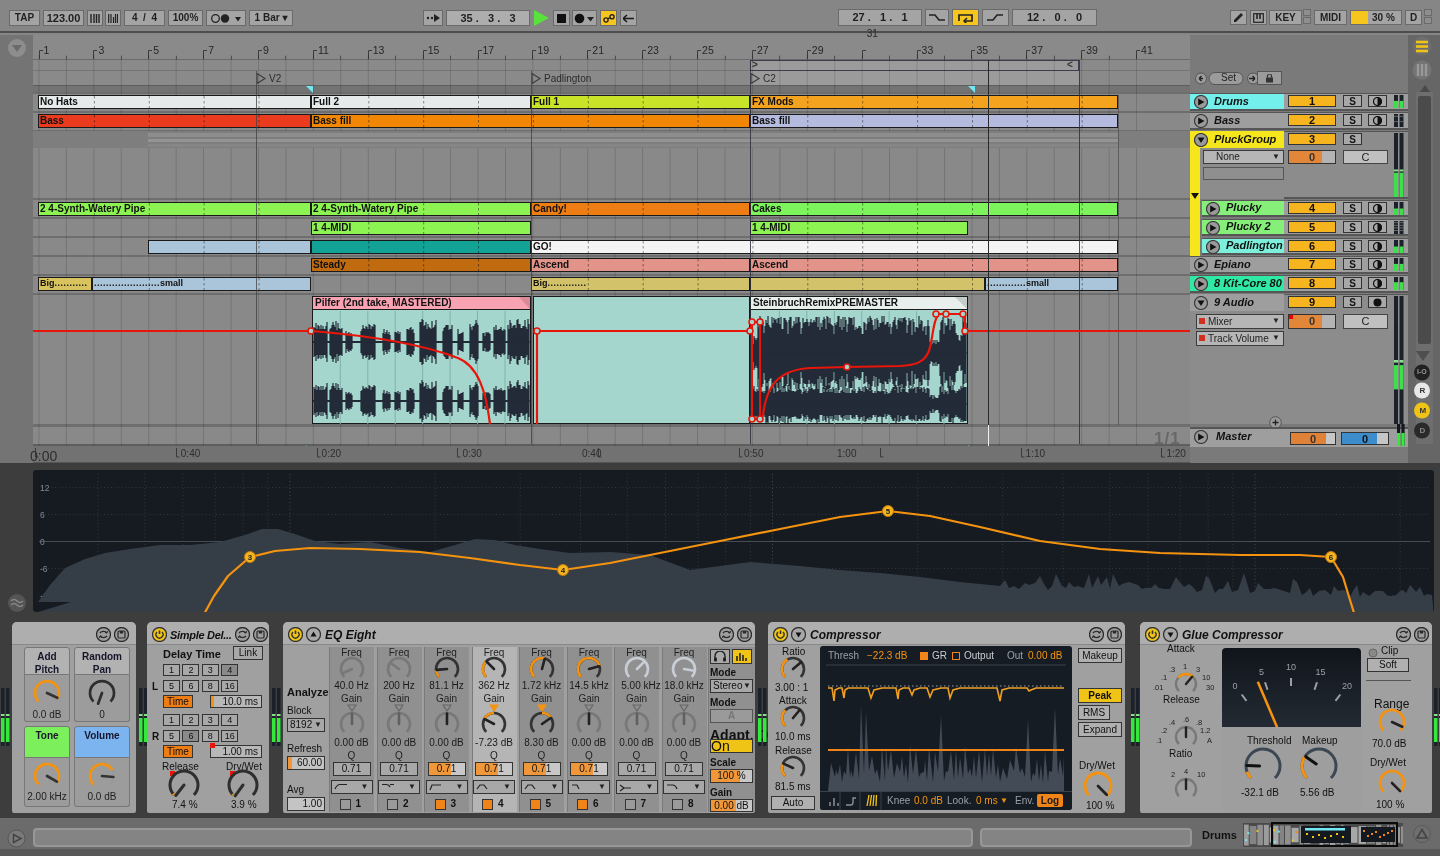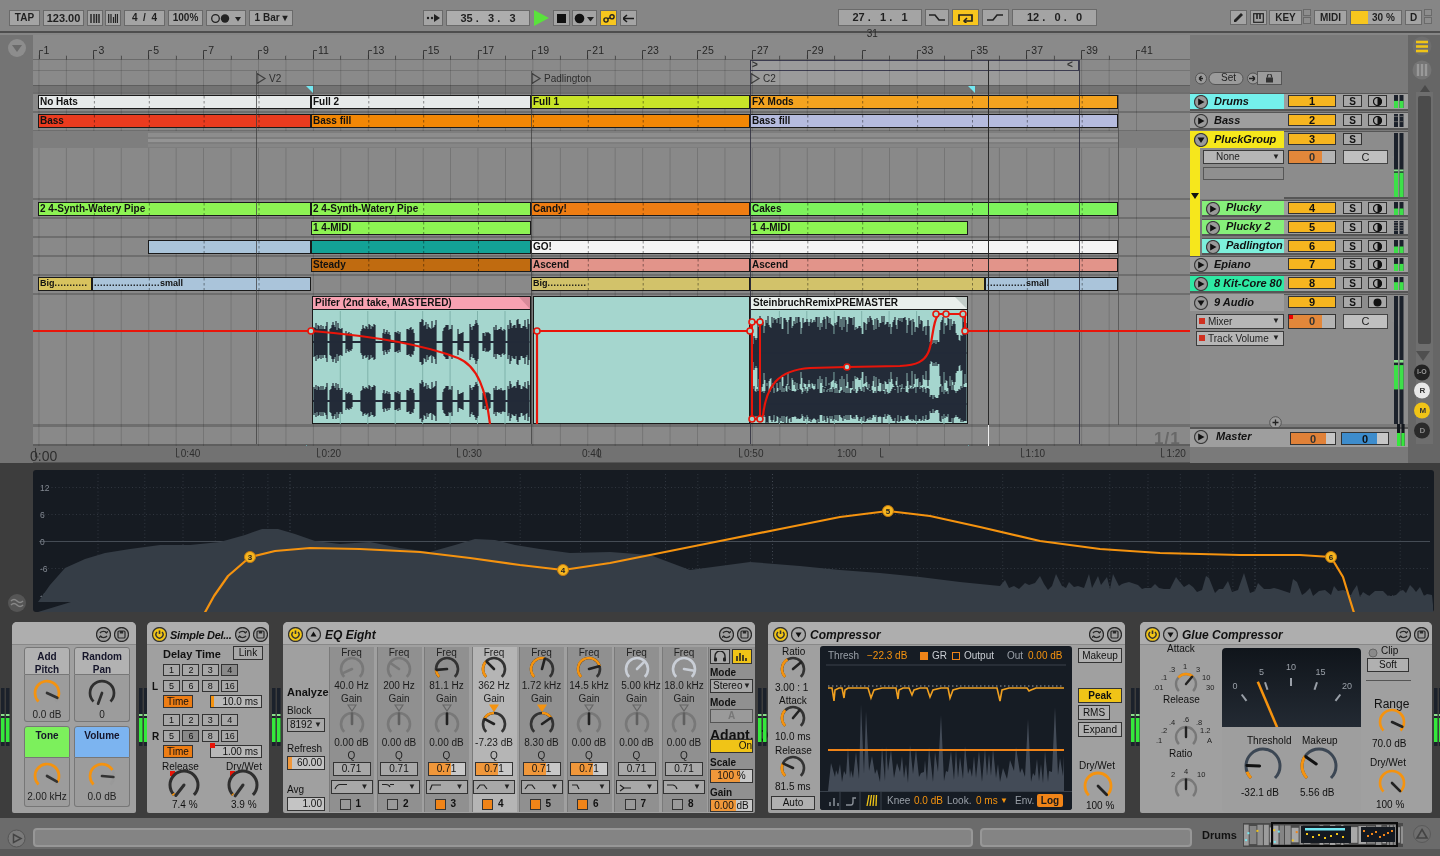--- a/index.html
+++ b/index.html
@@ -1451,21 +1451,21 @@
       <line x1="8" y1="9" x2="8" y2="3"></line>
       <line x1="11" y1="9" x2="11" y2="6"></line>
     </g>
   </svg>
 <div style="position:absolute;left:710px;top:667px;white-space:nowrap;font-size:10px;font-weight:bold;color:#111">Mode</div>
 <div style="position:absolute;left:710px;top:679px;width:43px;height:14px;background:#a8a8a8;border:1px solid #333;font-size:10px;color:#111;line-height:12px;padding-left:2px">Stereo</div>
 <div style="position:absolute;left:743px;top:680.5px;white-space:nowrap;font-size:8px;color:#222">▼</div>
 <div style="position:absolute;left:710px;top:697px;white-space:nowrap;font-size:10px;font-weight:bold;color:#111">Mode</div>
 <div style="position:absolute;left:710px;top:709px;width:43px;height:14px;background:#9a9a9a;border:1px solid #555;text-align:center;font-size:10px;color:#777;line-height:12px;font-weight:bold">A</div>
 <div style="position:absolute;left:710px;top:727px;white-space:nowrap;font-size:14px;font-weight:bold;color:#111">Adapt. Q</div>
-<div style="position:absolute;left:710px;top:739px;width:43px;height:14px;background:#f0c417;border:1px solid #333;text-align:right;font-size:10px;color:#111;line-height:12px">On</div>
+<div style="position:absolute;left:710px;top:739px;width:43px;height:14px;background:#f0c417;border:1px solid #333;text-align:left;font-size:14px;color:#111;line-height:12px">On</div>
 <div style="position:absolute;left:710px;top:757px;white-space:nowrap;font-size:10px;font-weight:bold;color:#111">Scale</div>
 <div style="position:absolute;left:710px;top:769px;width:43px;height:14px;background:linear-gradient(90deg,#f0973a 0%,#f0973a 70%,#c8c8c8 70%);border:1px solid #333;text-align:center;font-size:10px;color:#111;line-height:12px">100 %</div>
 <div style="position:absolute;left:710px;top:787px;white-space:nowrap;font-size:10px;font-weight:bold;color:#111">Gain</div>
 <div style="position:absolute;left:710px;top:799px;width:43px;height:13px;background:linear-gradient(90deg,#f0973a 0%,#f0973a 62%,#c8c8c8 62%);border:1px solid #333;text-align:center;font-size:10px;color:#111;line-height:11px">0.00 dB</div>
 <svg style="position:absolute;left:758px;top:688px;" width="9" height="58" viewBox="0 0 9 58">
     <rect x="0" y="0" width="3.5" height="58" fill="#1b212b"></rect>
     <rect x="5" y="0" width="3.5" height="58" fill="#1b212b"></rect>
     <rect x="0" y="26" width="3.5" height="2" fill="#8adf8a"></rect>
     <rect x="5" y="26" width="3.5" height="2" fill="#8adf8a"></rect>
     <rect x="0" y="30" width="3.5" height="24" fill="#35e83c"></rect>

